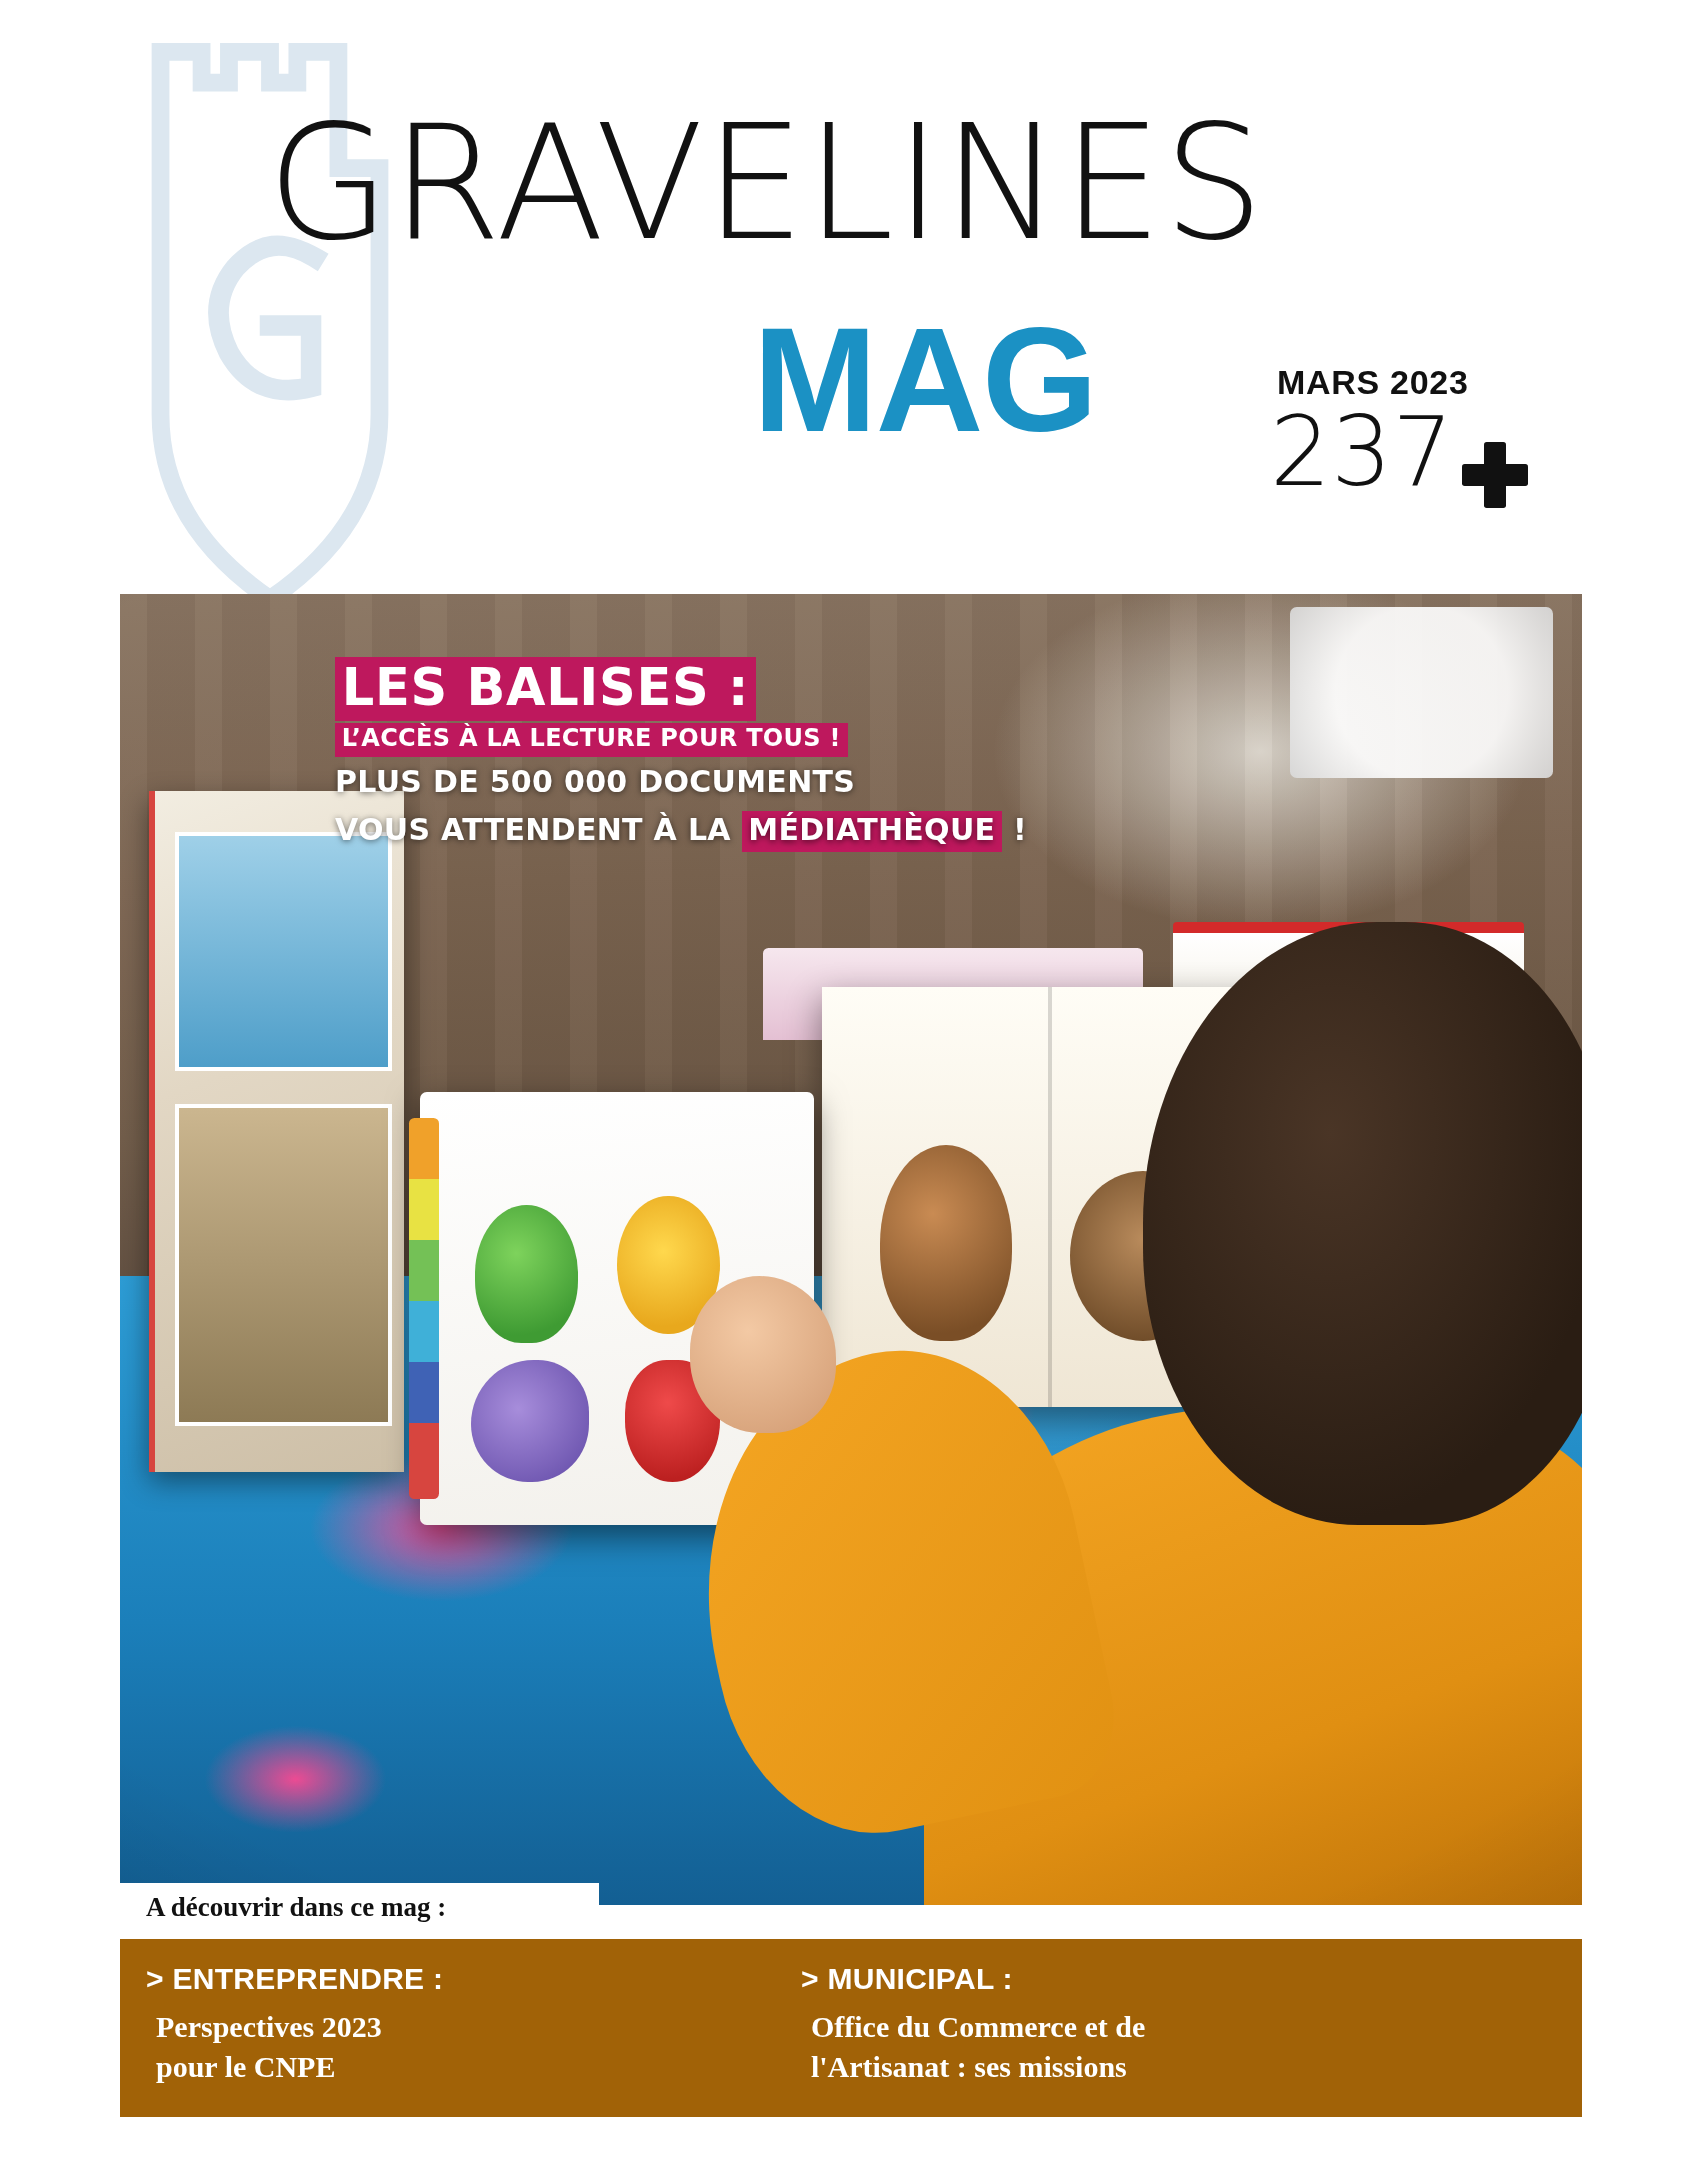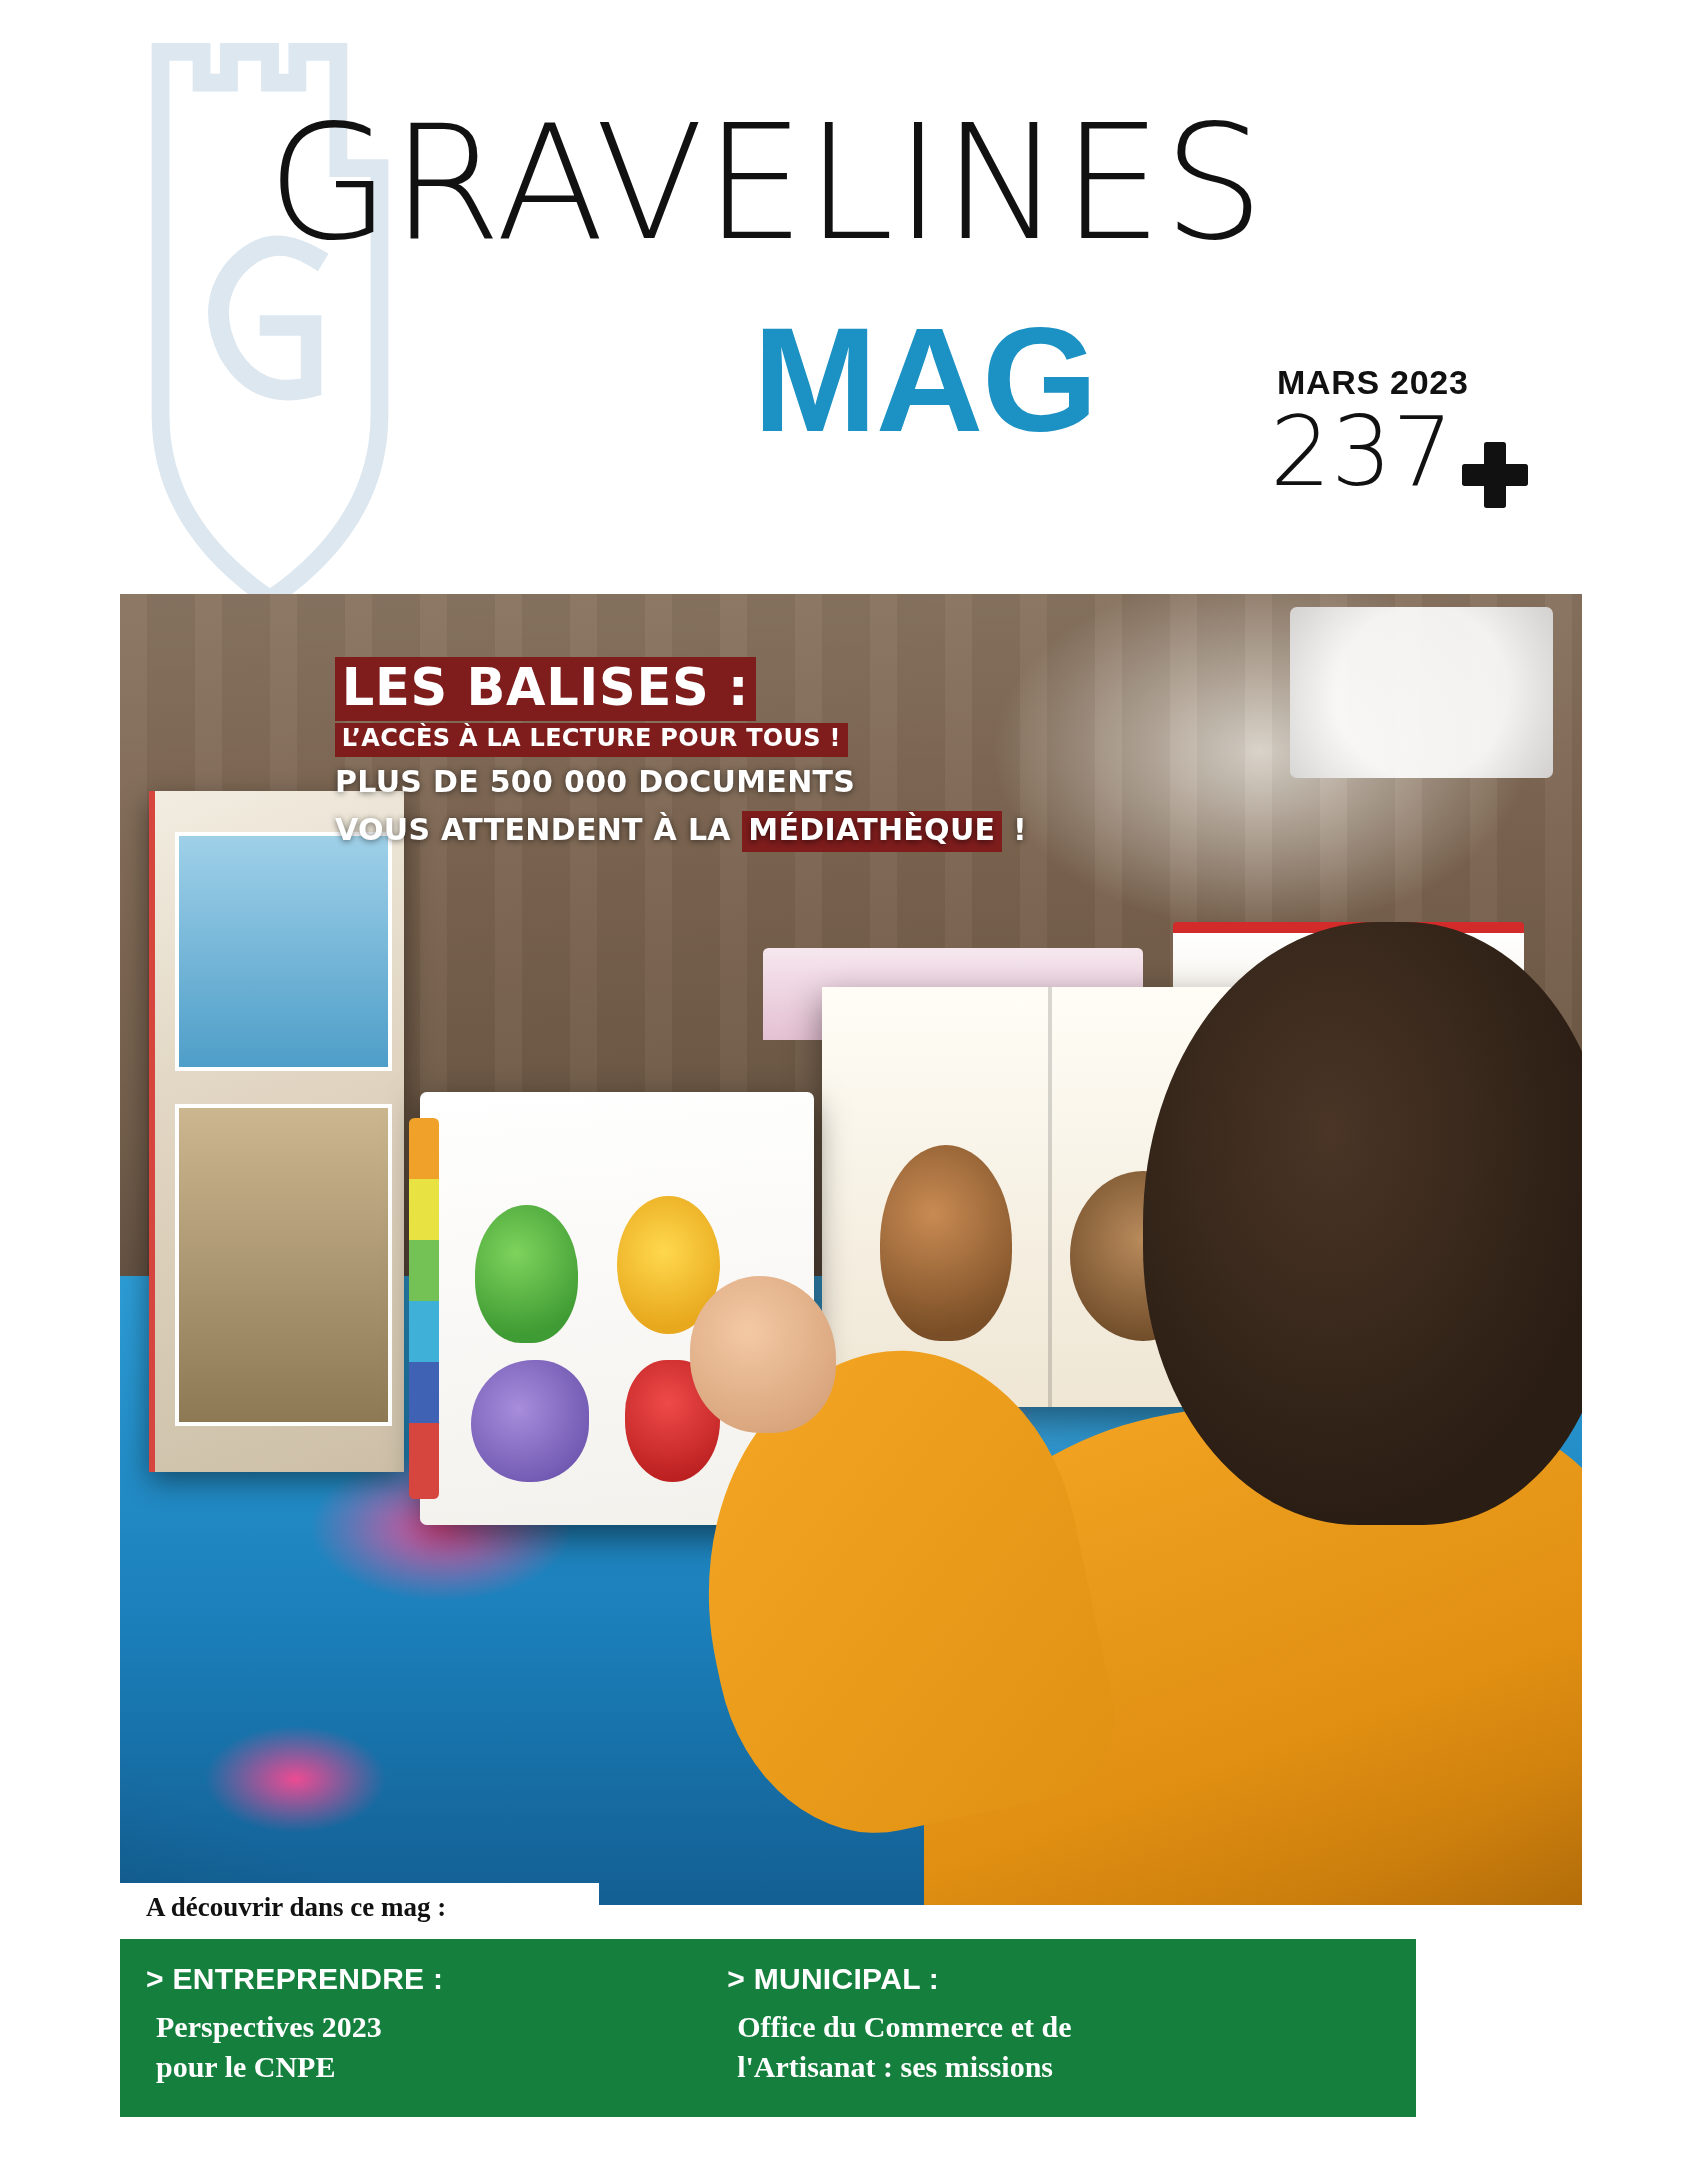--- a/index.html
+++ b/index.html
@@ -356,21 +356,21 @@
     text-shadow: 0 1.4px 6.8px rgba(0,0,0,.55);
     margin-top: 9.6px;
   }
   .hl-4 {
     font-size: 30px;
     letter-spacing: 0.3px;
     text-shadow: 0 1.4px 6.8px rgba(0,0,0,.55);
     margin-top: 12.3px;
   }
   .hi {
-    background: #7f1d1d;
+    background: #be185d;
     padding: 1.4px 6.8px 4.1px 6.8px;
     box-decoration-break: clone;
     -webkit-box-decoration-break: clone;
   }
 
   
   .teaser-label-wrap {
     position: absolute;
     left: 120px;
     top: 1883px;
@@ -385,23 +385,23 @@
     font-weight: bold;
     font-size: 27px;
     color: #111111;
     padding-left: 26px;
   }
 
   .teaser-bar {
     position: absolute;
     left: 120px;
     top: 1939px;
-    width: 1296px;
+    width: 1462px;
     height: 178px;
-    background: #15803d;
+    background: #a16207;
     display: flex;
     color: #ffffff;
   }
   .teaser-col {
     flex: 1 1 0;
     padding: 23px 20.5px 0 26px;
   }
   .teaser-col.c2 { flex: 1 1 0; }
   .teaser-col.c3 { flex: 1.25 1 0; }
   .teaser-head {

